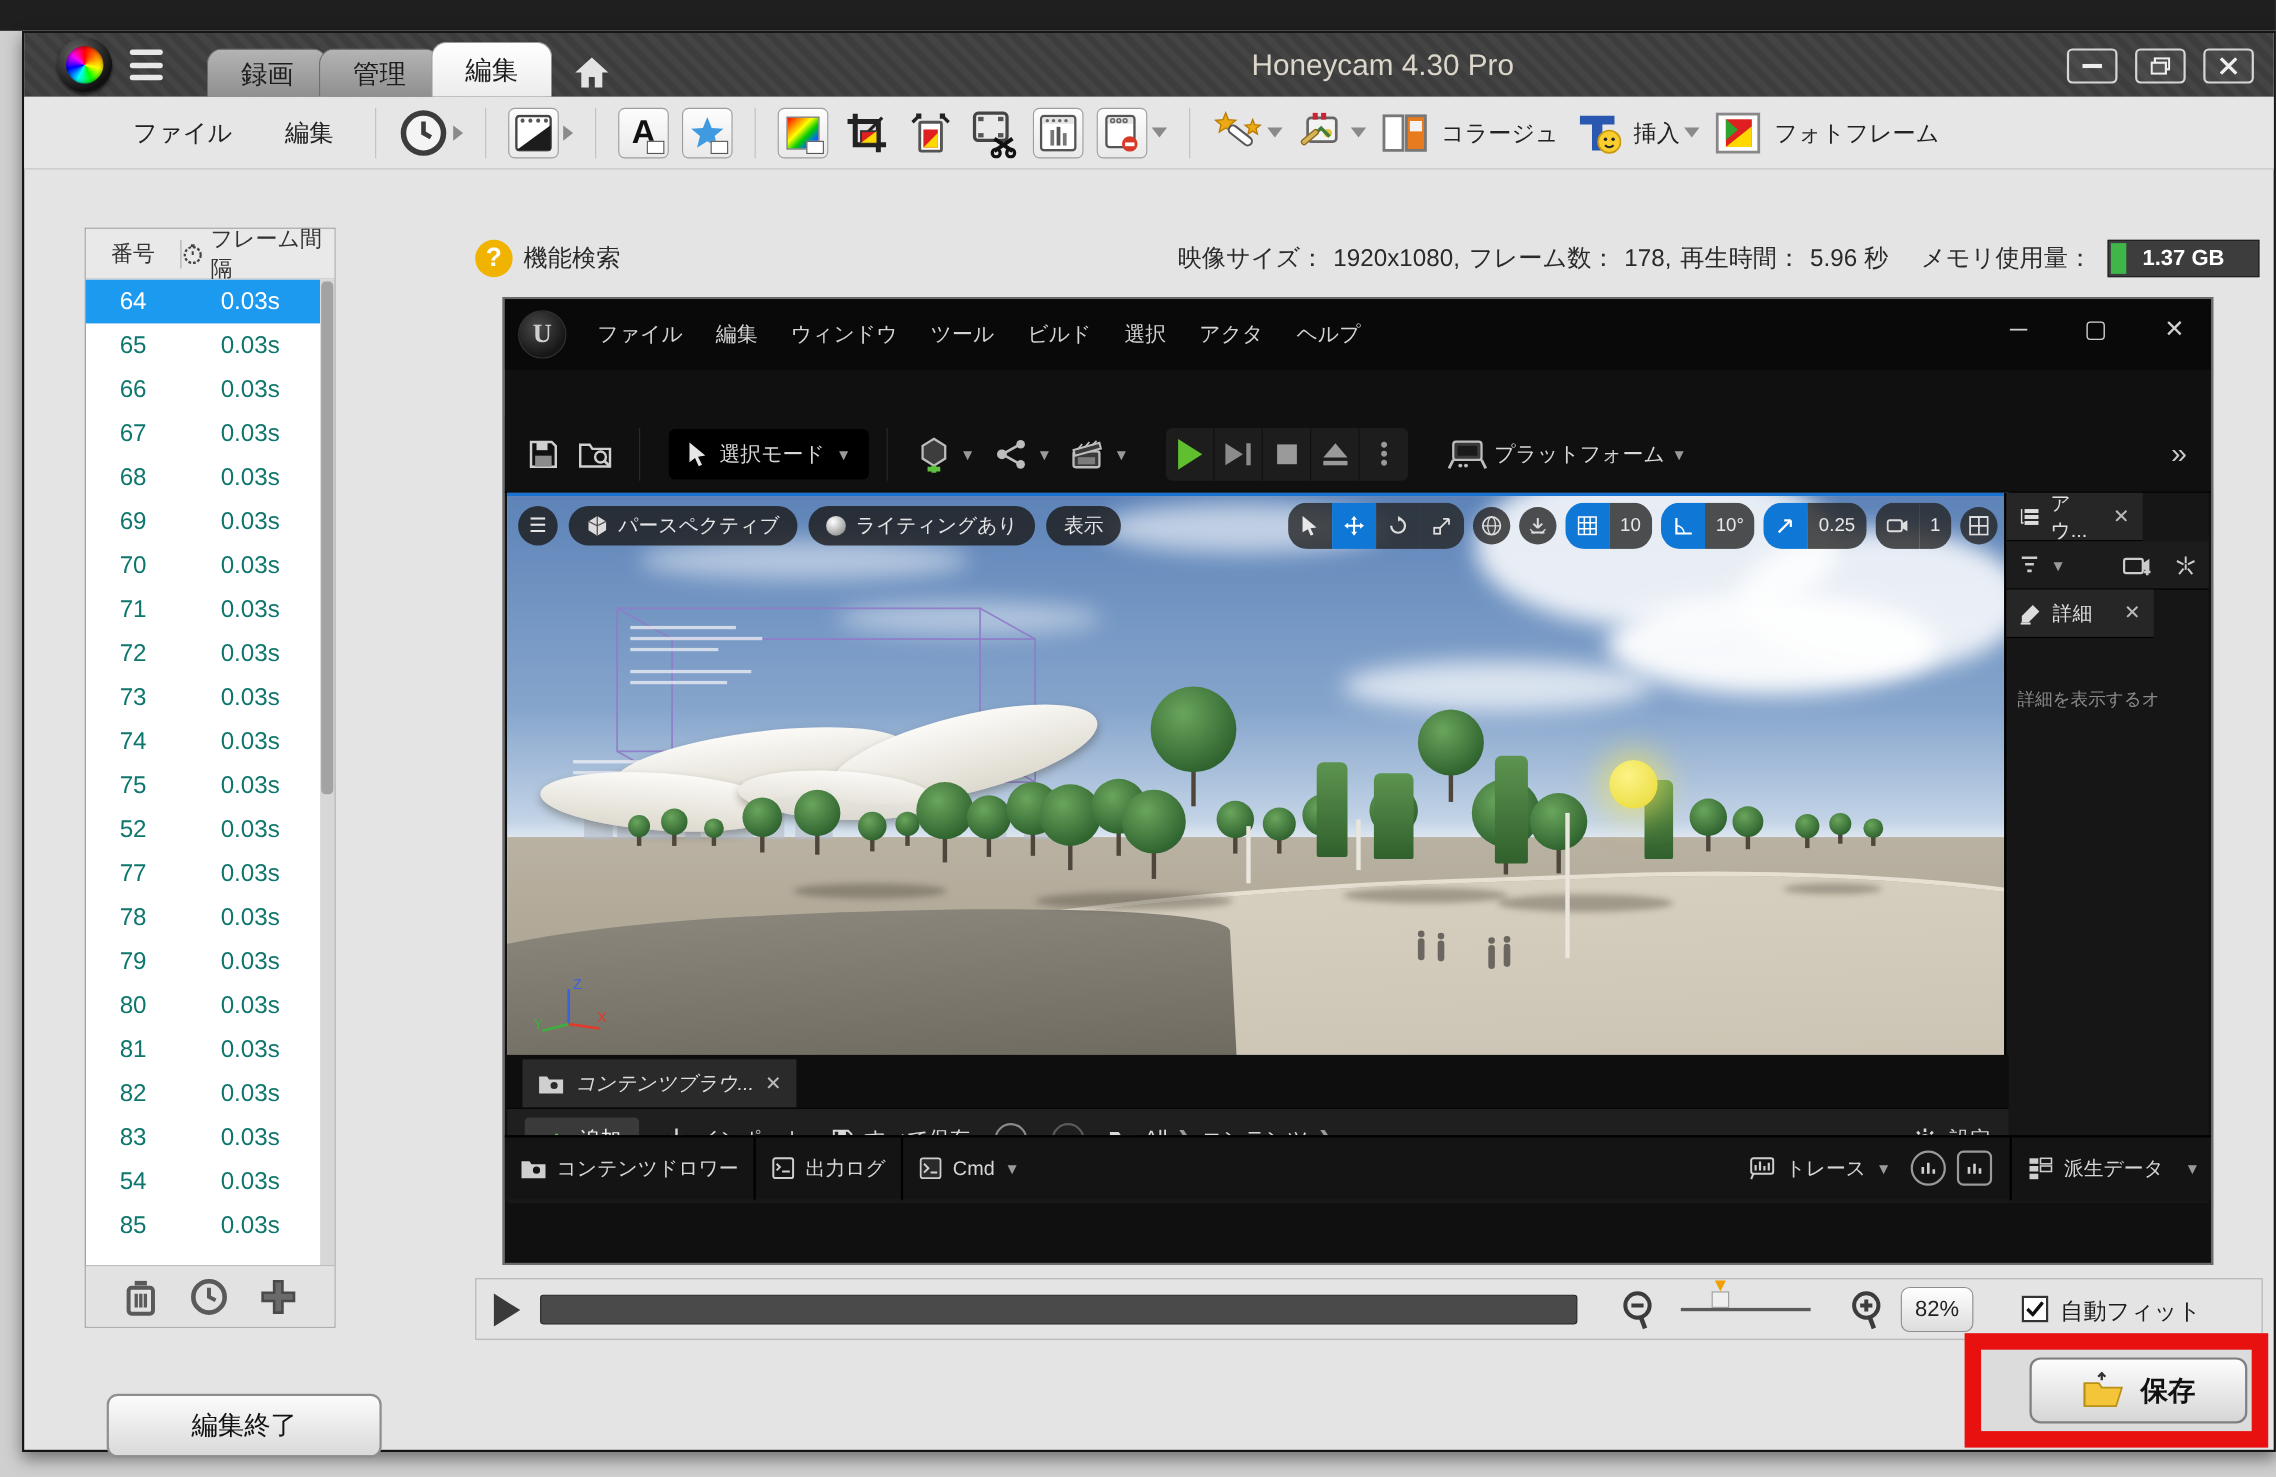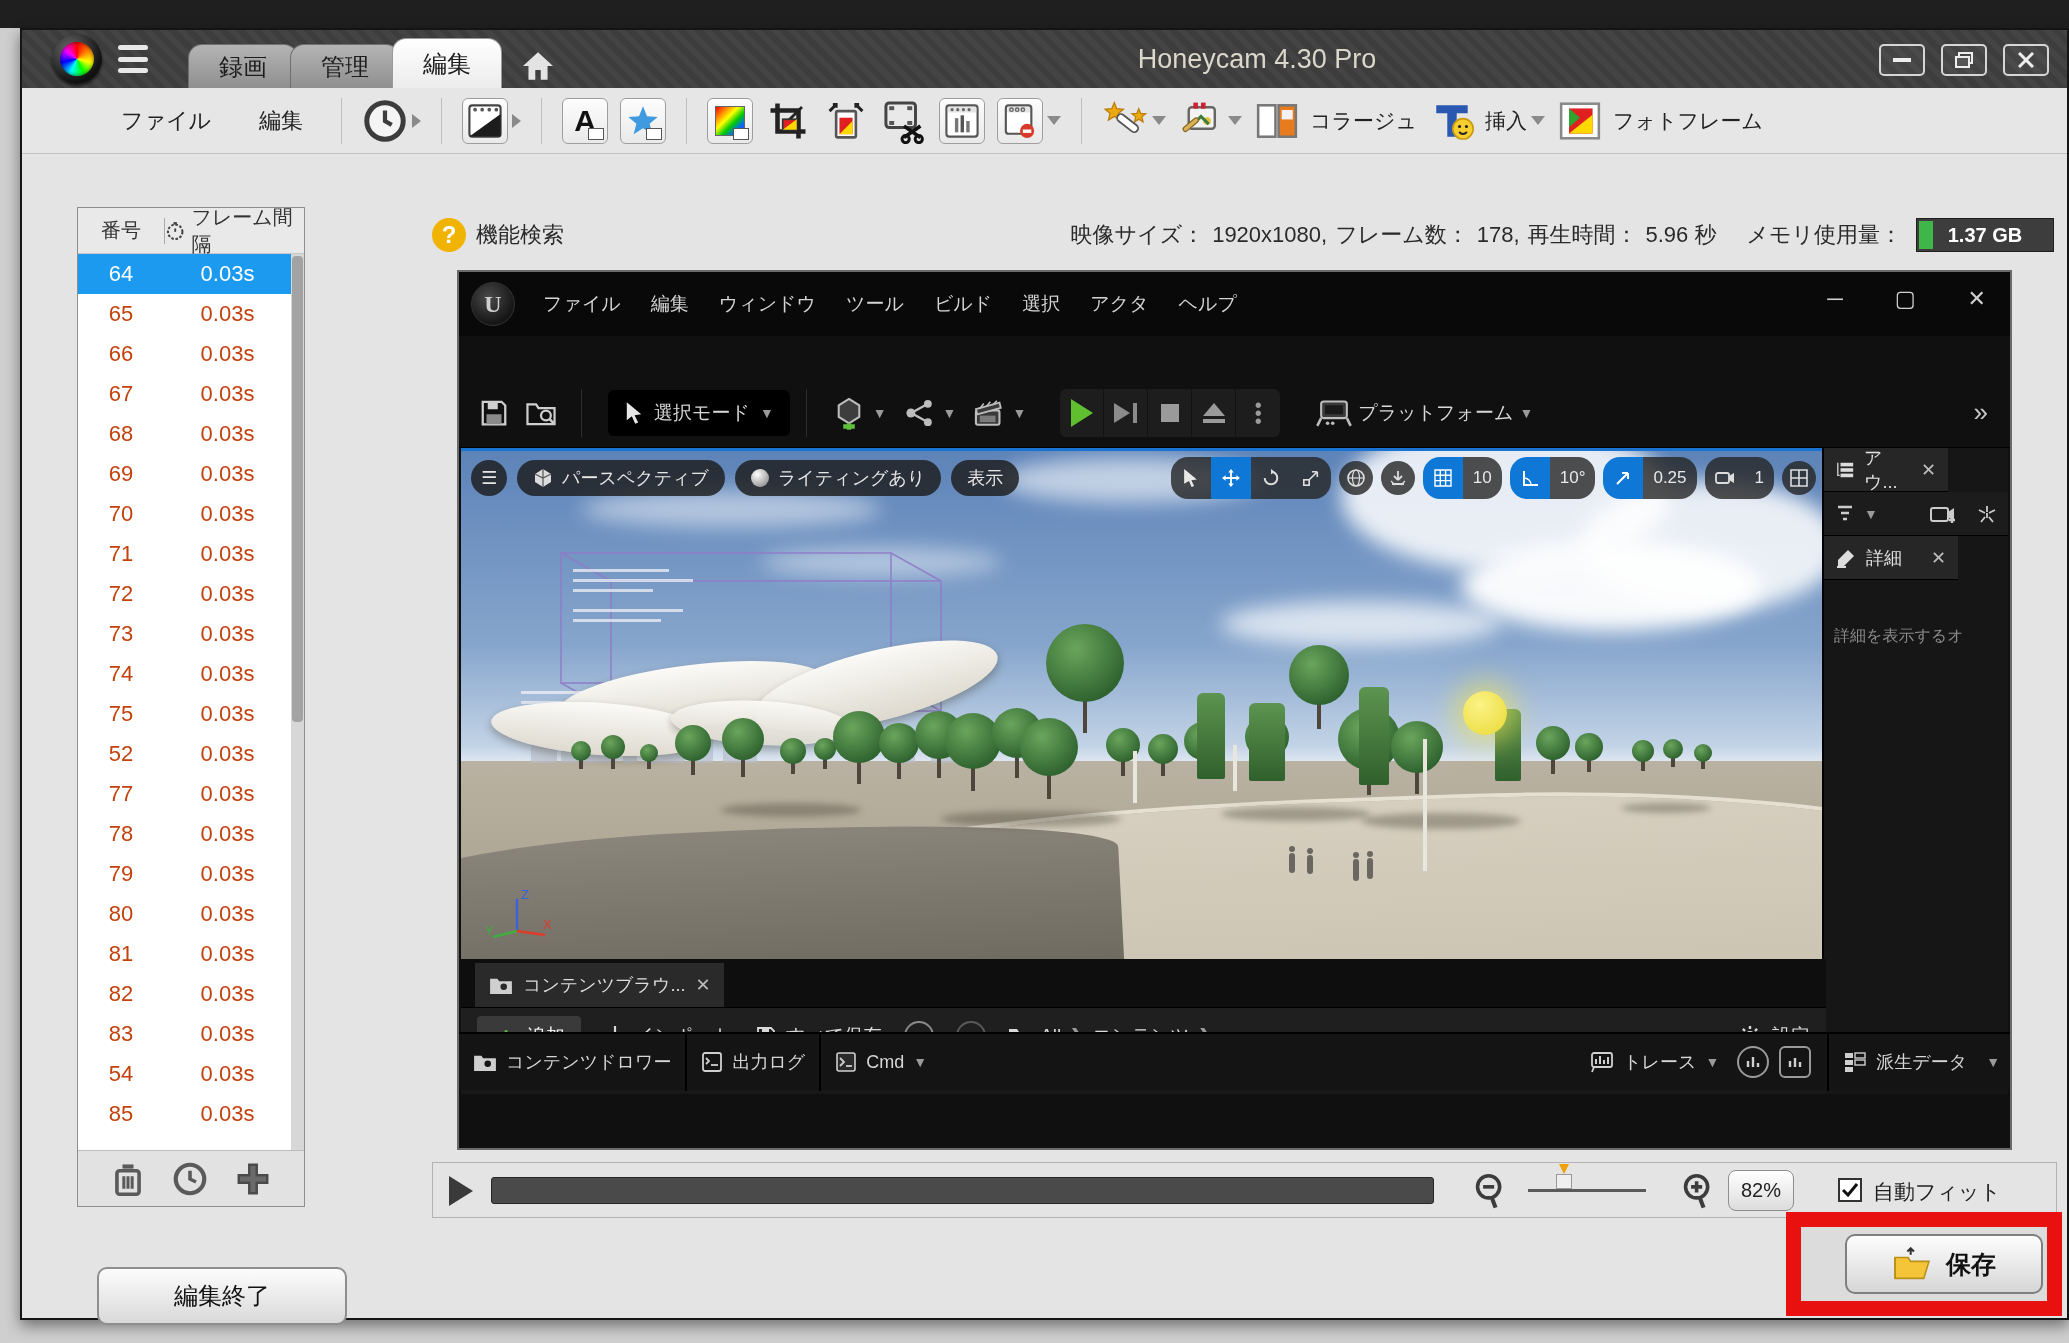--- a/index.html
+++ b/index.html
@@ -52,21 +52,21 @@
 
   
   .frame-panel { position:absolute; left:55px; top:177px; width:228px; height:1000px;
     background:#fff; border:1px solid #8f8f8f; }
   .fp-header { height:46px; background:#e9e9e9; border-bottom:1px solid #c7c7c7; display:flex; align-items:center;
     font-size:20px; color:#333; }
   .fp-header .h-num { width:86px; text-align:center; }
   .fp-header .h-div { width:1px; height:26px; background:#aaa; }
   .fp-header .h-int { flex:1; display:flex; align-items:center; justify-content:center; gap:6px; }
   .fp-rows { position:absolute; left:0; top:46px; right:13px; bottom:56px; overflow:hidden; }
-  .fp-row { height:40px; display:flex; align-items:center; font-size:22px; color:#c2410c; cursor:pointer; }
+  .fp-row { height:40px; display:flex; align-items:center; font-size:22px; color:#0f766e; cursor:pointer; }
   .fp-row .c-num { width:86px; text-align:center; }
   .fp-row .c-int { flex:1; text-align:center; }
   .fp-row.selected { background:#1b9af0; color:#fff; }
   .fp-scroll { position:absolute; right:0; top:46px; width:13px; bottom:56px; background:#d7d7d7; }
   .fp-thumb { position:absolute; left:1px; right:1px; top:2px; height:52%; background:#a3a3a3; border-radius:4px; }
   .fp-footer { position:absolute; left:0; right:0; bottom:0; height:56px; background:#e2e2e2;
     border-top:1px solid #bdbdbd; display:flex; align-items:center; justify-content:space-around; padding:0 20px; }
   .fp-footer .ic { cursor:pointer; }
 
   
@@ -154,21 +154,21 @@
 
   
   .ue-rightpanel { position:absolute; right:2px; top:0; width:186px; height:646px; background:#161616; border-left:2px solid #000; }
   .rp-tab { height:44px; background:#262626; display:flex; align-items:center; gap:10px; padding:0 12px;
     border-bottom:1px solid #000; font-size:18px; color:#e0e0e0; }
   .rp-tab .x { margin-left:auto; color:#bbb; cursor:pointer; }
   .rp-filterrow { height:44px; background:#1c1c1c; display:flex; align-items:center; gap:18px; padding:0 12px; border-bottom:1px solid #000; }
   .rp-body { padding:46px 0 0 10px; color:#8b8b8b; font-size:16px; white-space:nowrap; overflow:hidden; }
 
   
-  .cb-tabrow { position:absolute; left:2px; top:511px; width:1365px; height:48px; background:#0e0e0e; }
+  .cb-tabrow { position:absolute; left:2px; top:511px; width:1365px; height:48px; background:#0e0e0e;font-style:italic; }
   .cb-tab { position:absolute; left:14px; top:4px; height:44px; background:#2a2a2a; display:flex; align-items:center;
     gap:10px; padding:0 14px; font-size:18px; color:#ddd; }
   .cb-toolbar { position:absolute; left:2px; top:559px; width:1365px; height:56px; background:#1f1f1f;
     display:flex; align-items:center; gap:22px; padding:0 16px; border-top:1px solid #000; }
   .btn-add { background:#3a3a3a; border-radius:4px; height:40px; display:flex; align-items:center; gap:8px;
     padding:0 16px; color:#efefef; cursor:pointer; }
   .plus-g { color:#5fbf3f; font-size:26px; font-weight:bold; line-height:20px; }
   .cb-item { display:flex; align-items:center; gap:8px; color:#d9d9d9; cursor:pointer; }
   .circ-arrow { width:30px; height:30px; border:2px solid #8a8a8a; border-radius:50%; color:#aaa;
     display:flex; align-items:center; justify-content:center; font-size:16px; cursor:pointer; }

